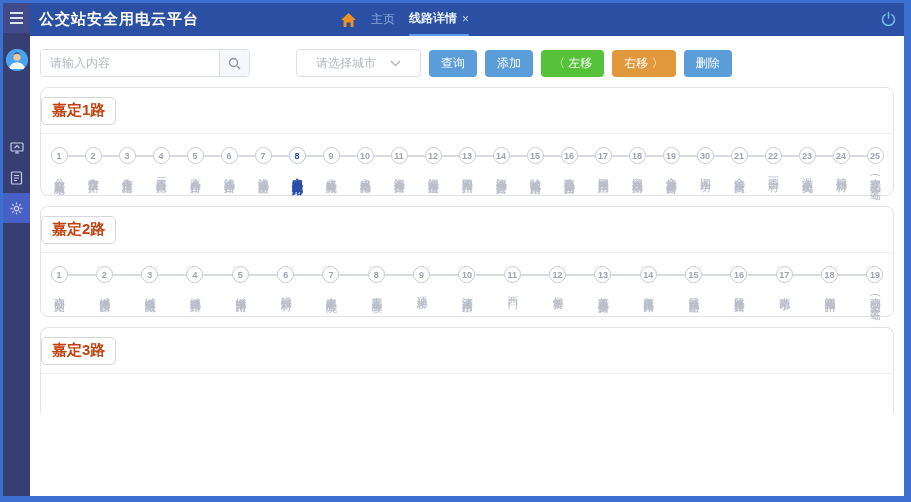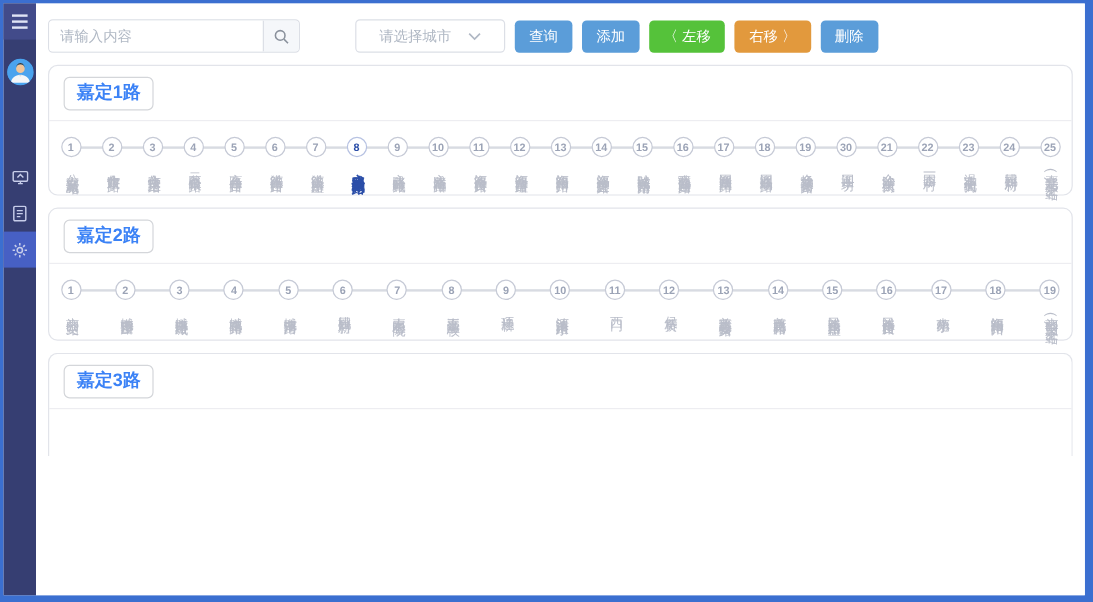--- a/index.html
+++ b/index.html
@@ -47,22 +47,22 @@
     display:flex; align-items:center; justify-content:space-between; padding:0 19px; font-size:12px; color:#b0b8c4; cursor:pointer; background:#fff; }
   .btns { display:flex; margin-left:8px; gap:8px; }
   .tb-btn { height:27px; padding:0 12px; border:none; border-radius:4px; color:#fff; font-size:12px; cursor:pointer;
     font-family:"Liberation Sans","DejaVu Sans",sans-serif; white-space:nowrap; }
   .tb-btn.primary { background:#5b9dd9; }
   .tb-btn.success { background:#55c23a; }
   .tb-btn.warning { background:#e2993d; }
 
   
   .route-card { border:1px solid #e2e4ea; border-radius:8px; margin-top:10px; background:#fff; padding-bottom:10px; }
-  .route-tag { display:inline-block; margin:9px 0 0 12px; padding:3px 10px 4px; border:1px solid #d4d6da; border-radius:5px;
-    font-size:15px; color:#3b82f6; font-weight:600; background:#fff; }
+  .route-tag { display:inline-block; margin:9px 0 0 0; padding:3px 10px 4px; border:1px solid #d4d6da; border-radius:5px;
+    font-size:15px; color:#c2410c; font-weight:600; background:#fff; }
   .route-divider { border-bottom:1px solid #ededf1; margin-top:8px; }
   .stops { position:relative; display:flex; justify-content:space-between; padding:13px 9px 0; min-height:0; }
   .stops:empty { display:none; }
   .stops-line { position:absolute; left:16px; right:16px; top:21px; height:2px; background:#d8dbe2; }
   .stop { position:relative; z-index:1; display:flex; flex-direction:column; align-items:center; width:18px; cursor:pointer; }
   .dot { width:17px; height:17px; border-radius:50%; background:#fff; border:1.5px solid #c6cad6;
     display:flex; align-items:center; justify-content:center; font-size:9px; font-weight:bold; color:#9ba3b6; }
   .stop-label { writing-mode:vertical-rl; text-orientation:mixed; font-size:11px; line-height:1.2; letter-spacing:1px;
     color:#b9bdc9; margin-top:5px; max-height:102px; }
   .stop.active .dot { color:#2b4ea8; border-color:#b7c2e2; }
@@ -107,20 +107,41 @@
       <div class="nav-item active">
         <svg width="15" height="15" viewBox="0 0 15 15" fill="none" stroke-width="1.3">
           <circle cx="7.5" cy="7.5" r="2.2"></circle>
           <path d="M7.5 1.5 v2 M7.5 11.5 v2 M1.5 7.5 h2 M11.5 7.5 h2 M3.3 3.3 l1.4 1.4 M10.3 10.3 l1.4 1.4 M11.7 3.3 l-1.4 1.4 M4.7 10.3 l-1.4 1.4"></path>
         </svg>
       </div>
     </div>
   </aside>
 
   <div class="main">
+    <header class="header">
+      <span class="app-title">公交站安全用电云平台</span>
+      <div class="tabs">
+        <span class="home-icon">
+          <svg width="17" height="16" viewBox="0 0 17 16">
+            <path d="M8.5 1 L16 8 H13.5 V15 H10.5 V10.5 H6.5 V15 H3.5 V8 H1 Z" fill="#ef9022"></path>
+          </svg>
+        </span>
+        <span class="tab">主页</span>
+        <span class="tab active">
+          <span>线路详情</span>
+          <span class="close">×</span>
+        </span>
+      </div>
+      <span class="power">
+        <svg width="17" height="17" viewBox="0 0 17 17" fill="none" stroke="#6fc3e8" stroke-width="1.5" stroke-linecap="round">
+          <path d="M5.2 3.6 a6 6 0 1 0 6.6 0"></path>
+          <path d="M8.5 1.5 v5.5"></path>
+        </svg>
+      </span>
+    </header>
 
     <div class="content">
       <div class="toolbar">
         <div class="search-group">
           <input type="text" placeholder="请输入内容" style="">
           <span class="search-btn">
             <svg width="13" height="13" viewBox="0 0 13 13" fill="none" stroke="#8a919c" stroke-width="1.3">
               <circle cx="5.5" cy="5.5" r="4"></circle>
               <path d="M8.6 8.6 L12 12"></path>
             </svg>

